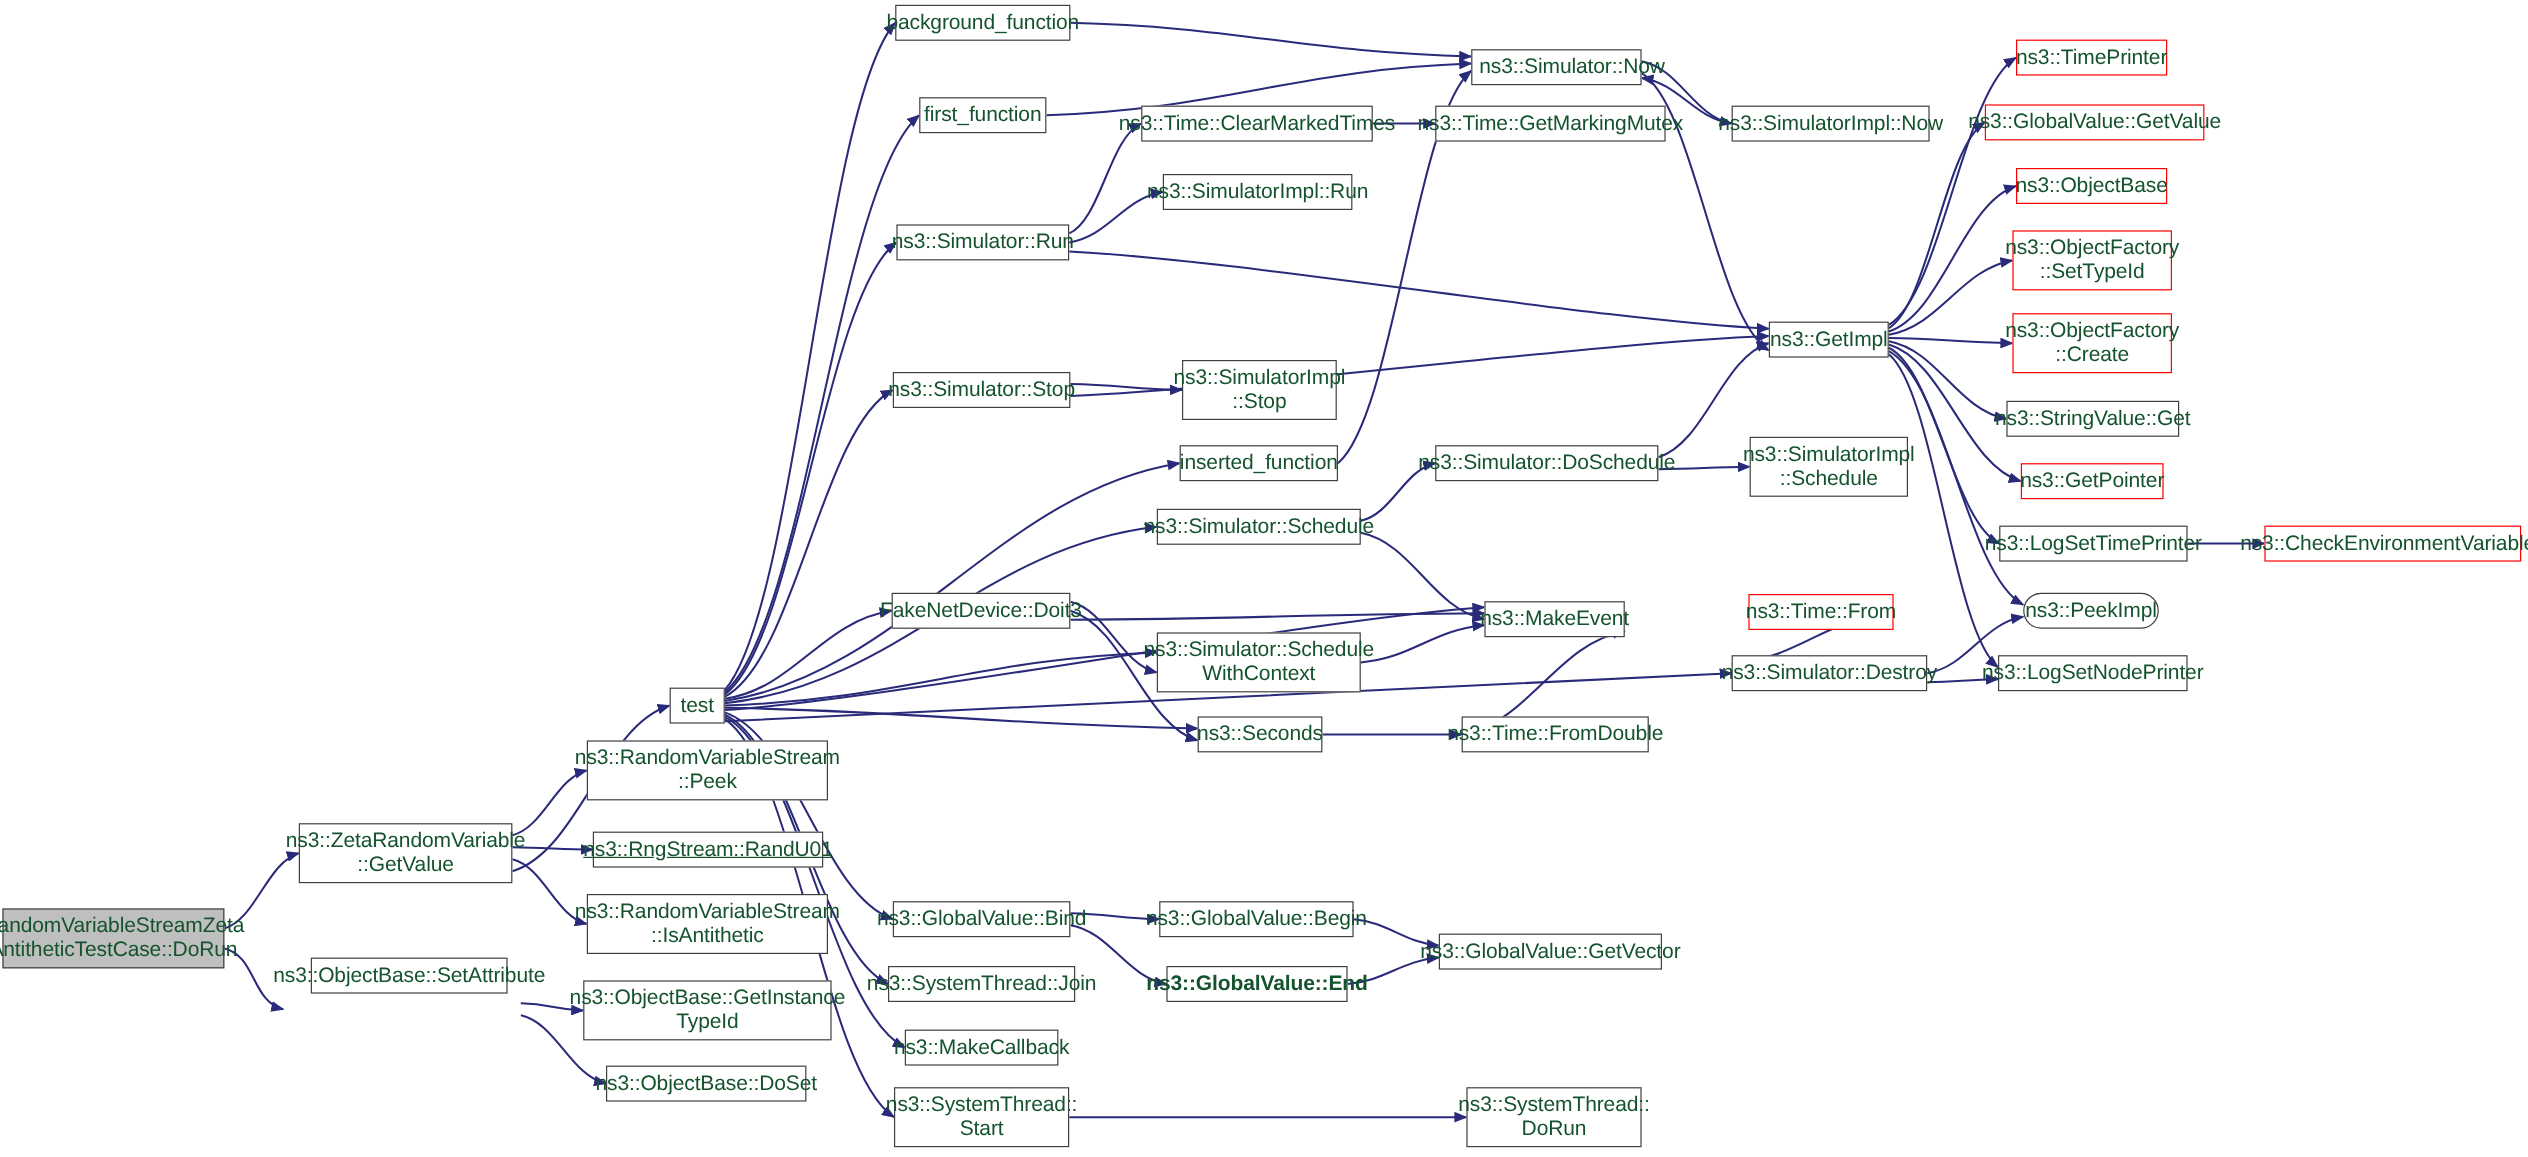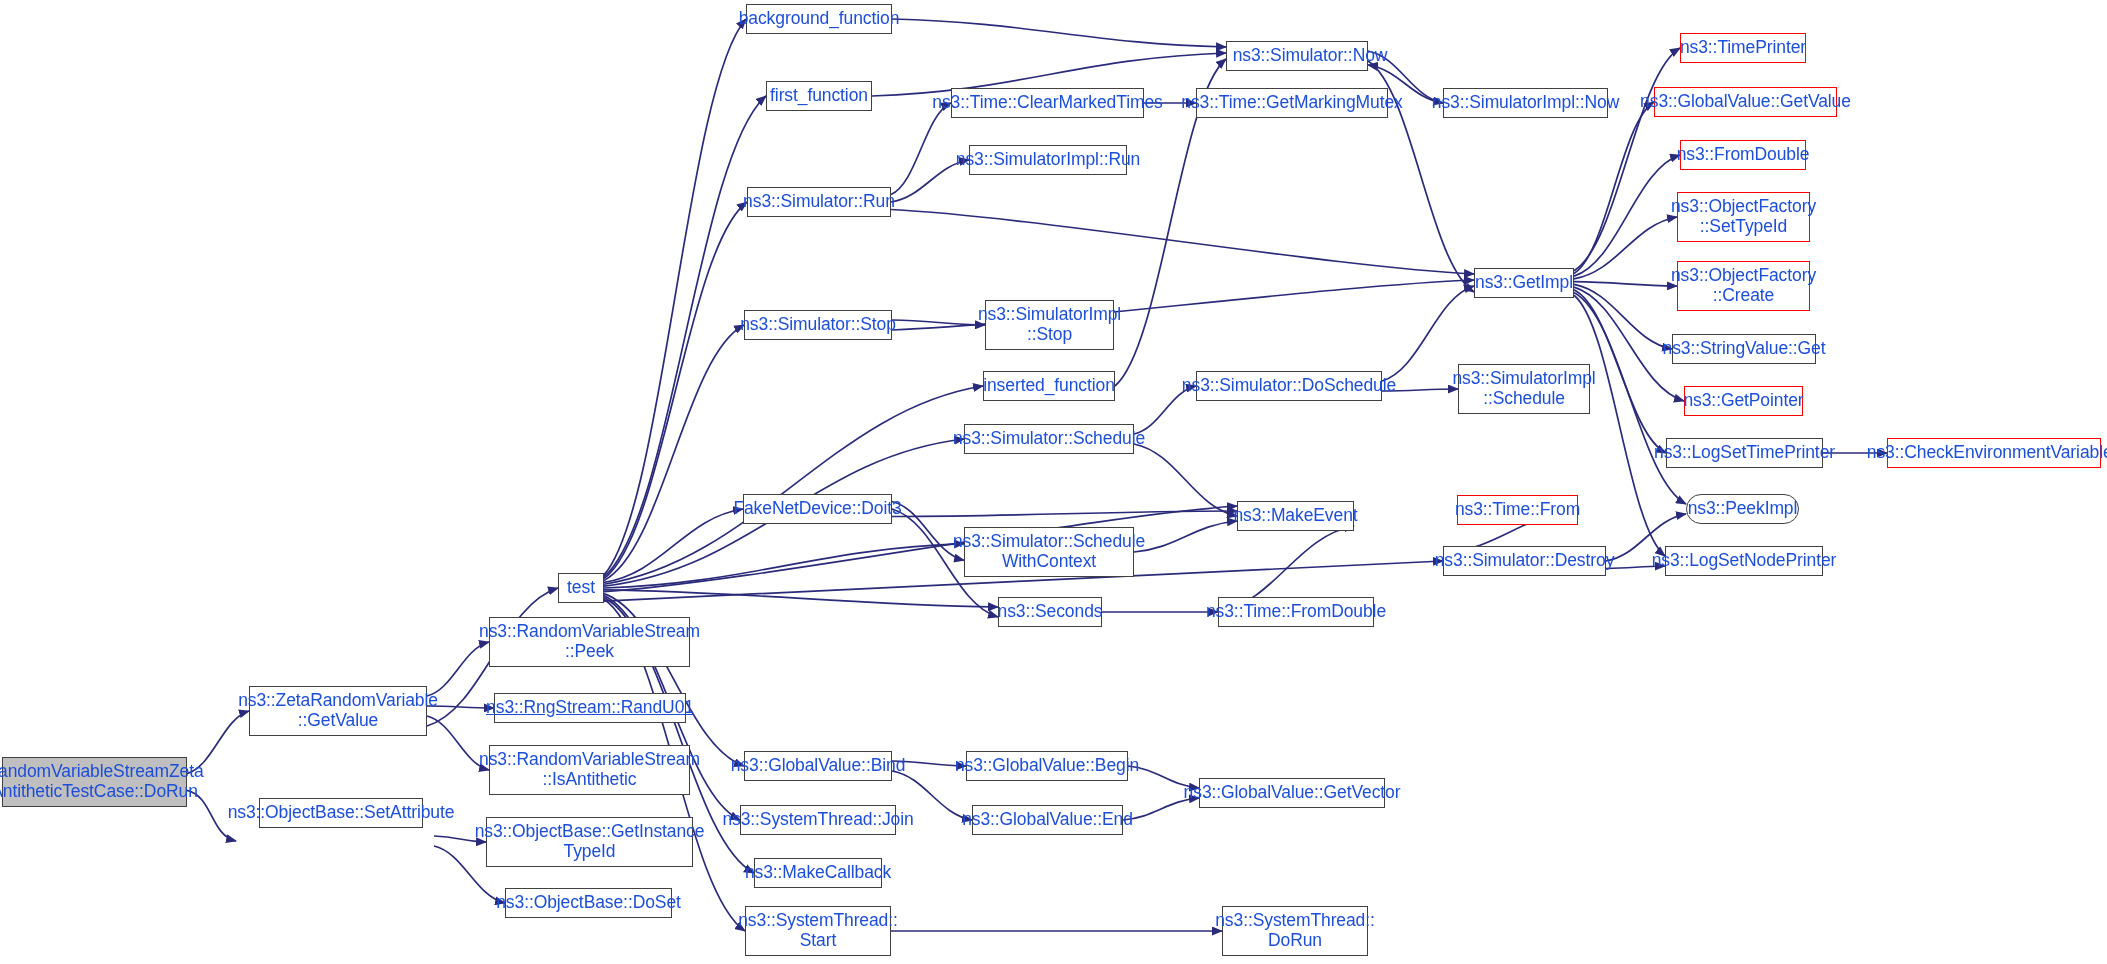--- a/index.html
+++ b/index.html
@@ -14,21 +14,21 @@
   #edges{position:absolute;left:0;top:0;width:2107px;height:964px;pointer-events:none;}
   .node{
     position:absolute;
     box-sizing:border-box;
     display:flex;
     align-items:center;
     justify-content:center;
     text-align:center;
     font-size:17.5px;
     line-height:1.12;
-    color:#1d4ed8;
+    color:#14532d;
     background:#ffffff;
     border:1.6px solid #404040;
     white-space:pre-line;
     letter-spacing:-0.1px;
     padding:0 2px;
   }
   .node.red{border:1.8px solid #ff0000;}
   .node.cur{background:#bfbfbf;border:1.8px solid #404040;}
 </style>
 </head>
@@ -148,30 +148,30 @@
       <div class="node" style="left: 1218px; top: 597px; width: 156px; height: 30px;">ns3::Time::FromDouble</div>
       <div class="node" style="left: 1226px; top: 41px; width: 142px; height: 30px; padding-left: 28px;">ns3::Simulator::Now</div>
       <div class="node" style="left: 1443px; top: 88px; width: 165px; height: 30px;">ns3::SimulatorImpl::Now</div>
       <div class="node" style="left: 1474px; top: 268px; width: 100px; height: 30px;">ns3::GetImpl</div>
       <div class="node" style="left: 1458px; top: 364px; width: 132px; height: 50px;">ns3::SimulatorImpl
 ::Schedule</div>
       <div class="node red" style="left: 1457px; top: 495px; width: 121px; height: 30px;">ns3::Time::From</div>
       <div class="node" style="left: 1443px; top: 546px; width: 163px; height: 30px;">ns3::Simulator::Destroy</div>
       <div class="node red" style="left: 1680px; top: 33px; width: 126px; height: 30px;">ns3::TimePrinter</div>
       <div class="node red" style="left: 1654px; top: 87px; width: 183px; height: 30px;">ns3::GlobalValue::GetValue</div>
-      <div class="node red" style="left: 1680px; top: 140px; width: 126px; height: 30px;">ns3::FromDouble</div>
+      <div class="node red" style="left: 1680px; top: 140px; width: 126px; height: 30px;">ns3::ObjectBase</div>
       <div class="node red" style="left: 1677px; top: 192px; width: 133px; height: 50px;">ns3::ObjectFactory
 ::SetTypeId</div>
       <div class="node red" style="left: 1677px; top: 261px; width: 133px; height: 50px;">ns3::ObjectFactory
 ::Create</div>
       <div class="node" style="left: 1672px; top: 334px; width: 144px; height: 30px;">ns3::StringValue::Get</div>
       <div class="node red" style="left: 1684px; top: 386px; width: 119px; height: 30px;">ns3::GetPointer</div>
       <div class="node" style="left: 1666px; top: 438px; width: 157px; height: 30px;">ns3::LogSetTimePrinter</div>
       <div class="node" style="left: 1686px; top: 494px; width: 113px; height: 30px; border-radius: 15px;">ns3::PeekImpl</div>
       <div class="node" style="left: 1665px; top: 546px; width: 158px; height: 30px;">ns3::LogSetNodePrinter</div>
       <div class="node red" style="left: 1887px; top: 438px; width: 214px; height: 30px;">ns3::CheckEnvironmentVariables</div>
       <div class="node" style="left: 966px; top: 751px; width: 162px; height: 30px;">ns3::GlobalValue::Begin</div>
-      <div class="node" style="left: 972px; top: 805px; width: 151px; height: 30px;">ns3::GlobalValue::End</div>
+      <div class="node" style="left: 972px; top: 805px; width: 151px; height: 30px; font-weight: bold;">ns3::GlobalValue::End</div>
       <div class="node" style="left: 1199px; top: 778px; width: 186px; height: 30px;">ns3::GlobalValue::GetVector</div>
       <div class="node" style="left: 1222px; top: 906px; width: 146px; height: 50px;">ns3::SystemThread::
 DoRun</div>
     </div>
 </div>
 
 </body></html>

